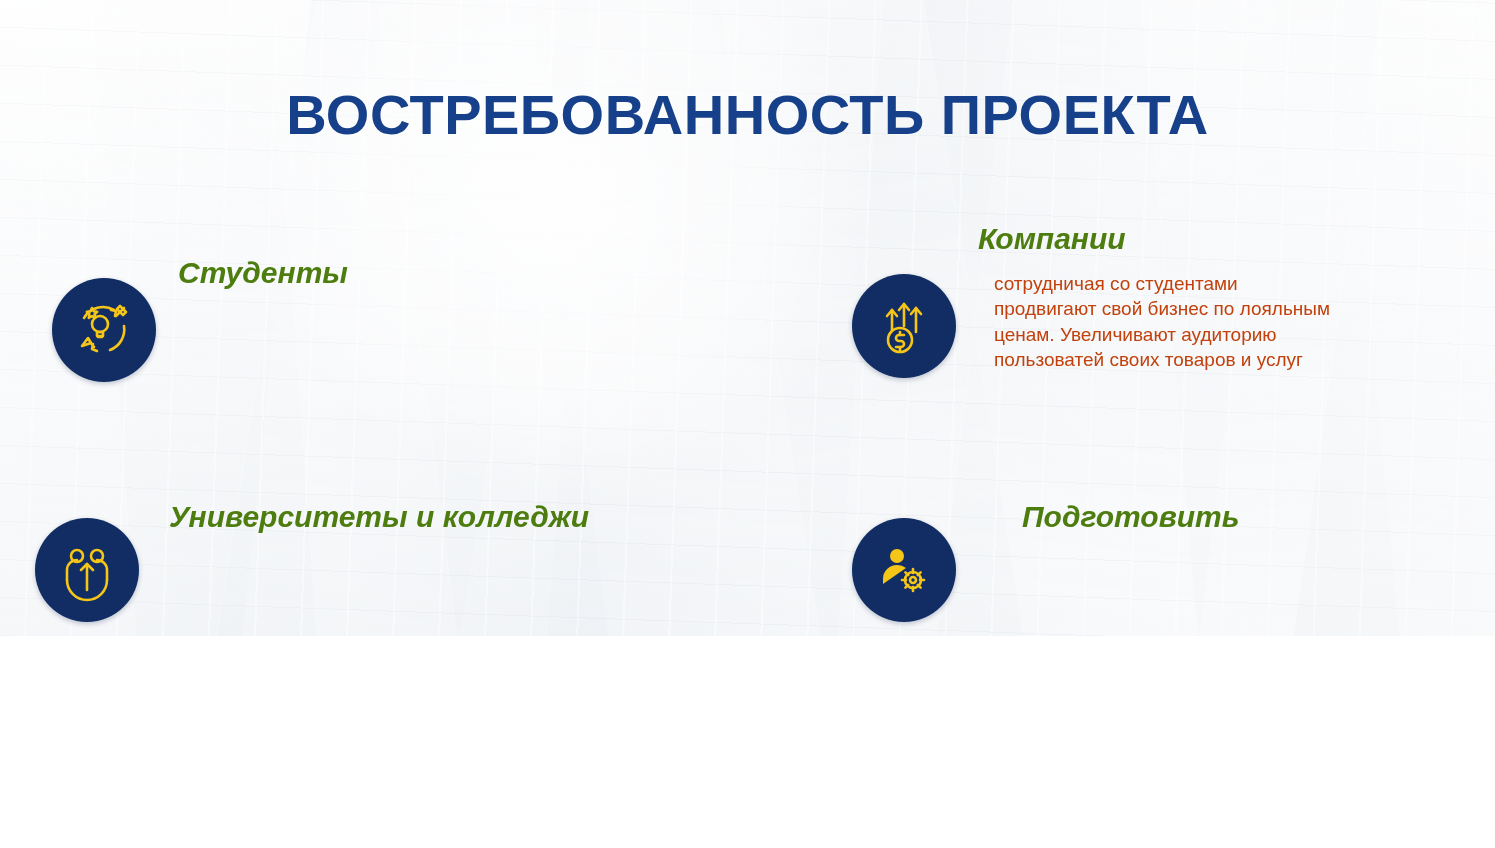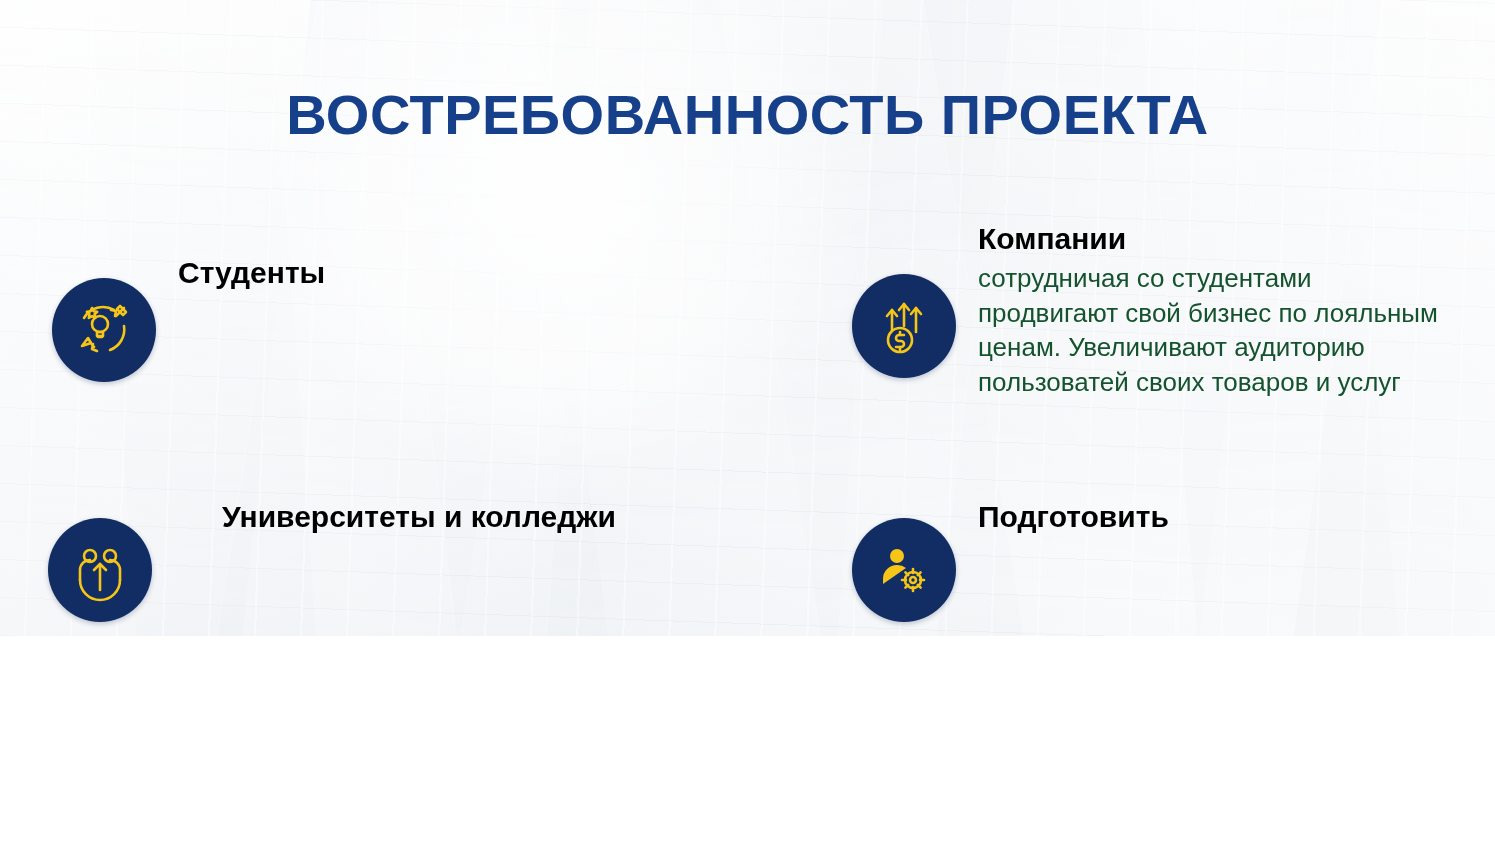--- a/index.html
+++ b/index.html
@@ -98,47 +98,48 @@
     background: #112d63;
     display: flex;
     align-items: center;
     justify-content: center;
     box-shadow: 0 2px 5px rgba(20,40,80,0.25);
   }
   .txt {
     margin-left: 22px;
   }
   .heading {
-    color: #000000;
+    color: #4d7c0f;
     font-size: 30px;
     font-weight: bold;
     margin: 0 0 6px 0;
     line-height: 1.1;
+    font-style: italic;
   }
   .body {
-    color: #14532d;
-    font-size: 26px;
+    color: #c2410c;
+    font-size: 19px;
     line-height: 1.33;
     white-space: pre-line;
-    margin: 0;
+    margin: 16px;
   }
 
   
   #block-students      { left: 52px;  top: 200px; width: 770px; }
   #block-students .txt { margin-top: 56px; }
   #block-students .icon-circle { margin-top: 78px; }
 
   #block-companies      { left: 852px; top: 222px; width: 620px; }
   #block-companies .txt { margin-top: 0px; }
   #block-companies .icon-circle { margin-top: 52px; }
 
-  #block-universities      { left: 48px; top: 500px; width: 790px; gap: 40px; }
+  #block-universities      { left: 35px; top: 500px; width: 790px; }
   #block-universities .icon-circle { margin-top: 18px; }
 
-  #block-prepare      { left: 852px; top: 500px; width: 620px; }
+  #block-prepare      { left: 852px; top: 500px; width: 620px; gap: 44px; }
   #block-prepare .icon-circle { margin-top: 18px; }
 
   .heading-indent-1 { margin-left: 8px; }
 </style>
 </head>
 <body>
 
 <div class="slide">
 
   <div class="bg">

